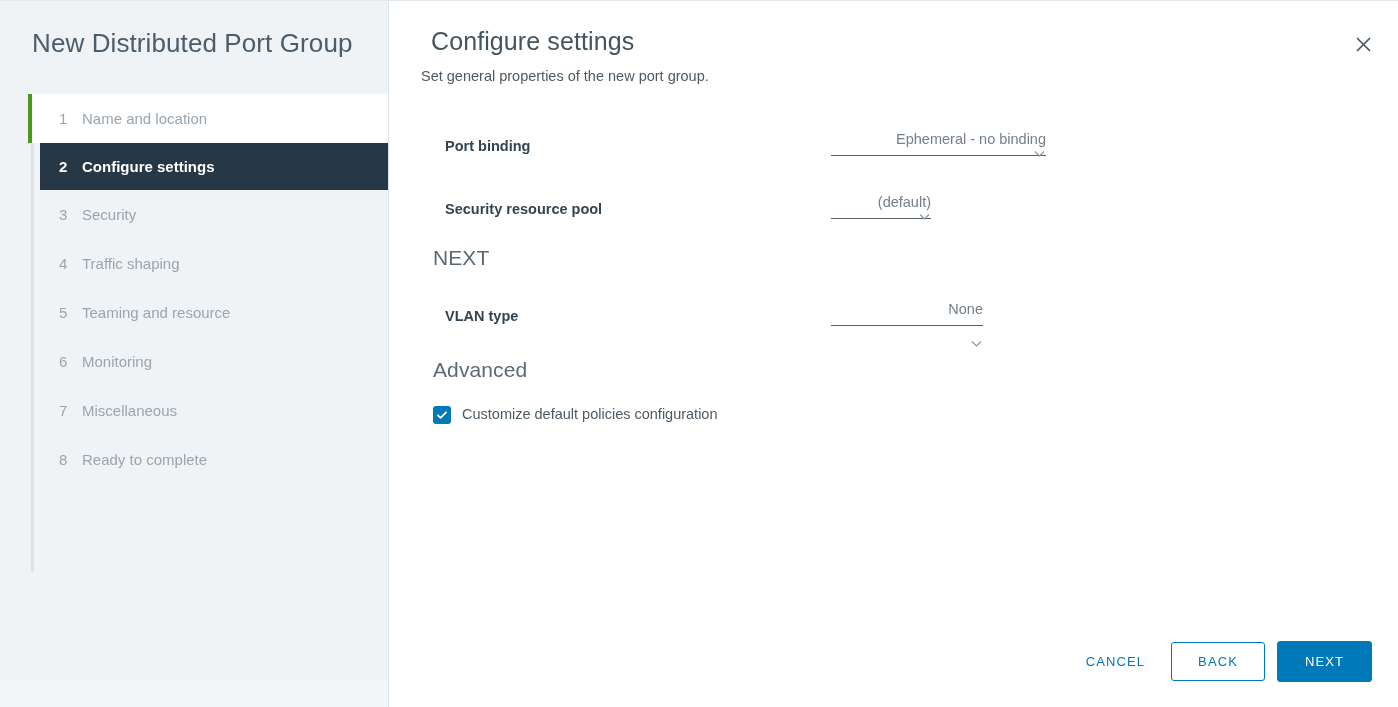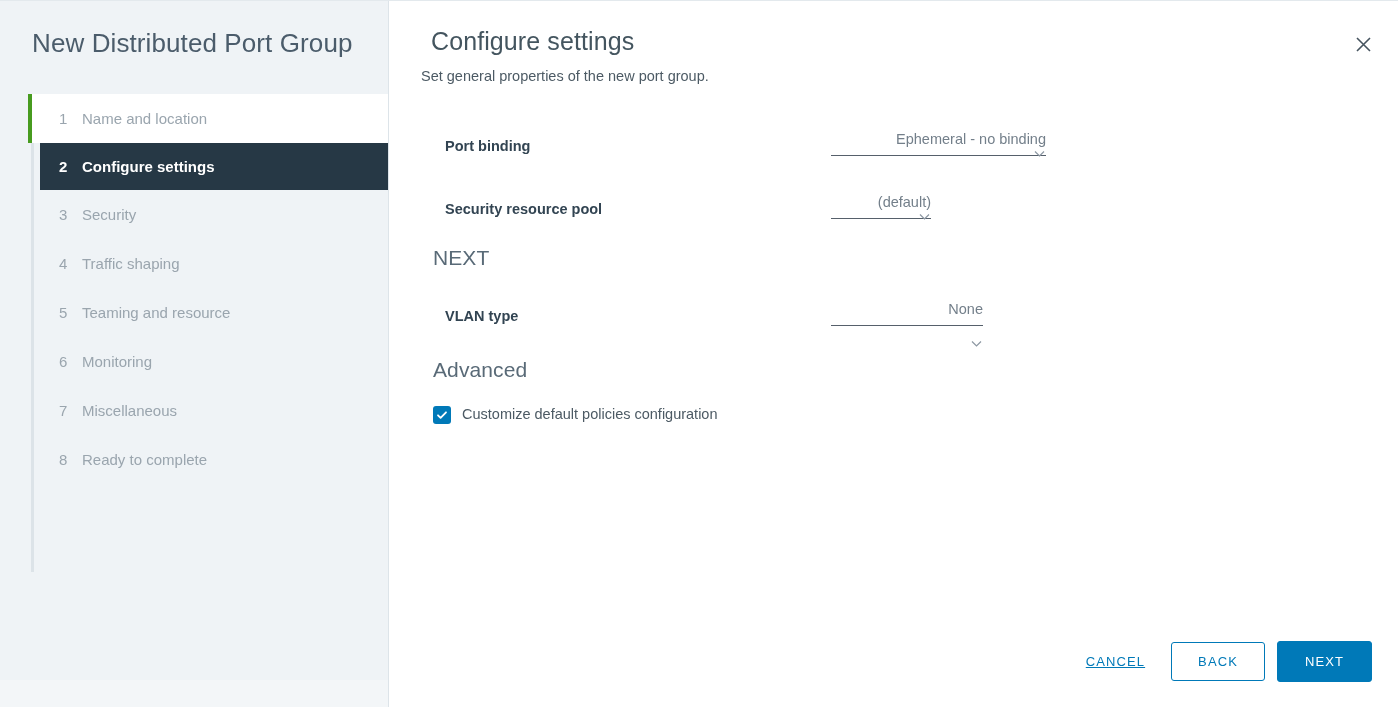--- a/index.html
+++ b/index.html
@@ -235,21 +235,20 @@
     letter-spacing: 1.1px;
     cursor: pointer;
     border-radius: 3px;
   }
   #btn-cancel {
     background: transparent;
     border: none;
     color: #0079b8;
     padding: 10px 16px;
     margin-right: 10px;
-    text-decoration: underline;
   }
   #btn-back {
     background: #ffffff;
     border: 1px solid #0079b8;
     color: #0079b8;
     padding: 11px 26px;
     margin-right: 12px;
   }
   #btn-next {
     background: #0079b8;

